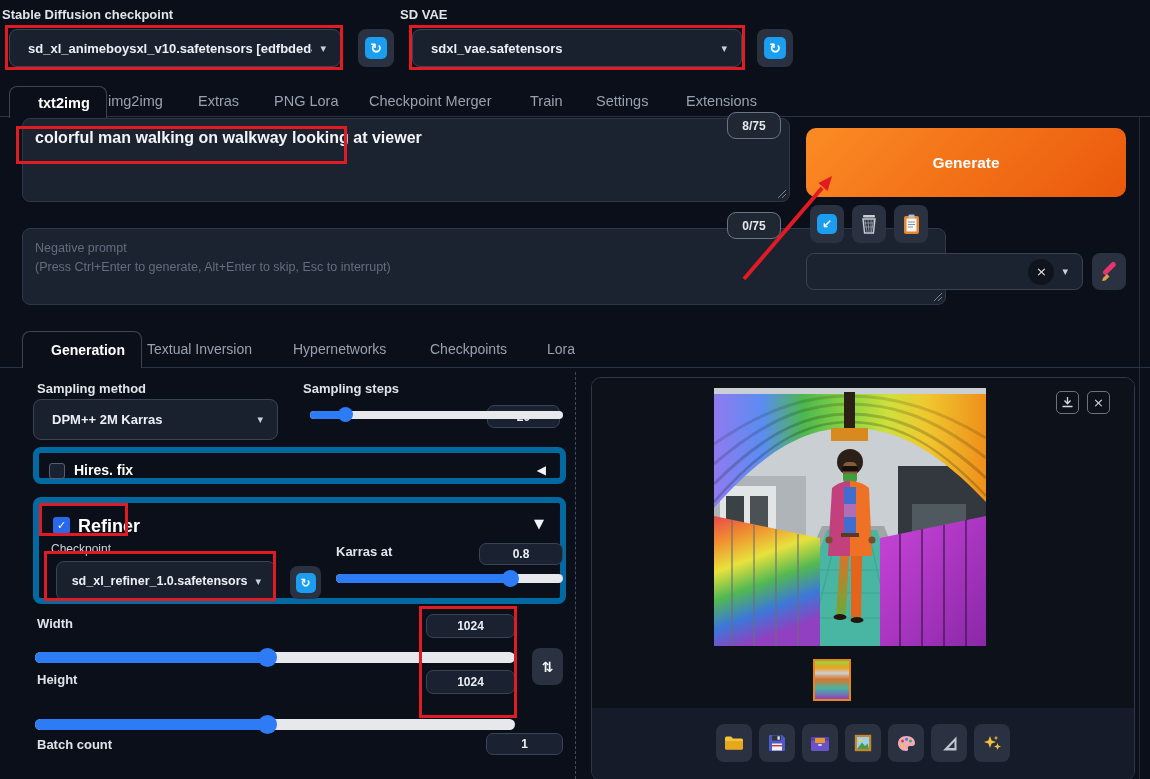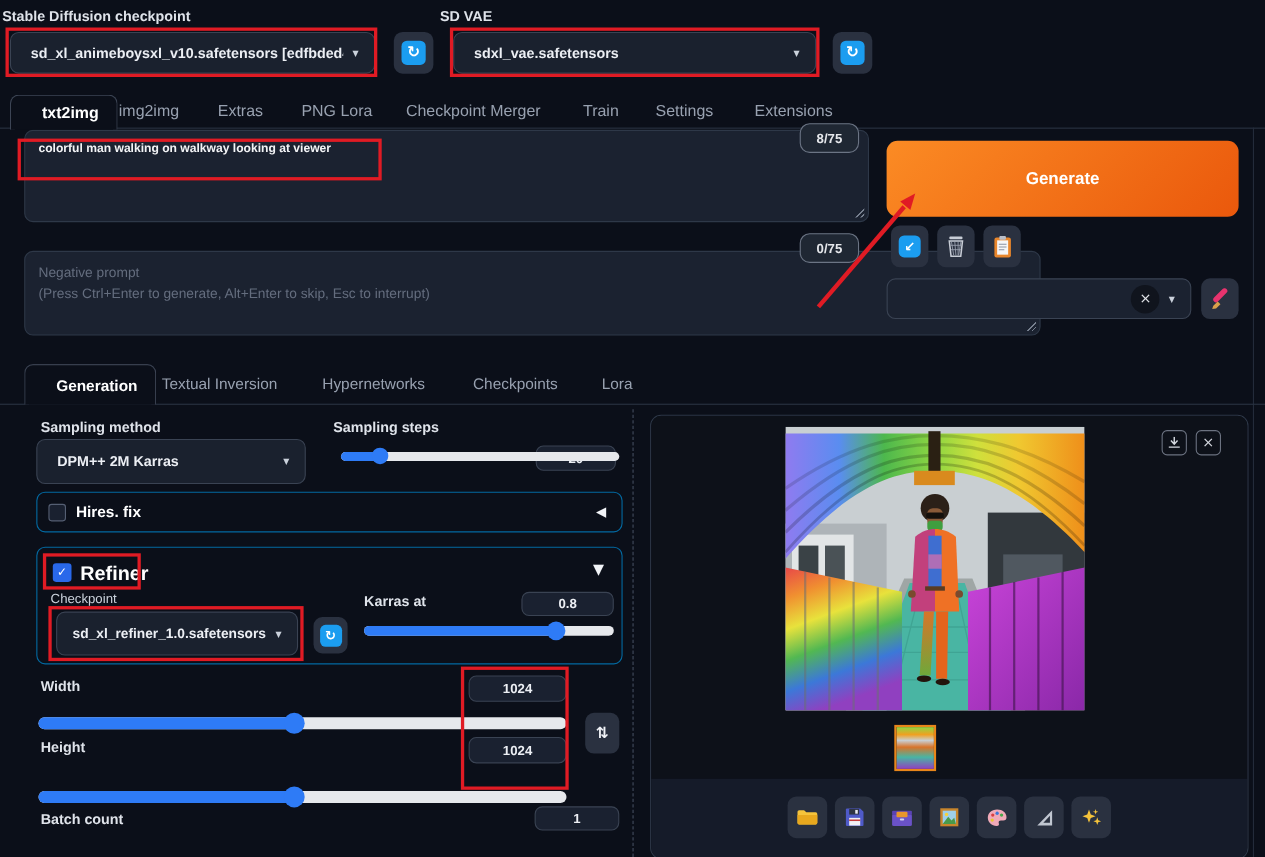--- a/index.html
+++ b/index.html
@@ -18,21 +18,21 @@
   .tab.active{color:#ffffff;font-weight:700;background:#0b0f19;border:1px solid #3c4454;border-bottom:none;
               border-radius:8px 8px 0 0;display:flex;align-items:center;justify-content:center;padding-left:12px;}
   .tarea{background:#1b2230;border:1px solid #2e3848;border-radius:8px;box-sizing:border-box;padding:10px 12px;}
   .counter{background:#1f2733;border:1.5px solid #6b7484;border-radius:9px;font-size:12px;font-weight:600;
            color:#e5e7eb;display:flex;align-items:center;justify-content:center;z-index:6;}
   .vbox{background:#1a2130;border:1px solid #3a4353;border-radius:7px;font-size:12px;font-weight:700;color:#eceff4;
         display:flex;align-items:center;justify-content:center;box-sizing:border-box;}
   .track{background:#e6e8ec;border-radius:6px;position:relative;}
   .fill{background:#2e7bf6;border-radius:6px;position:absolute;left:0;top:0;bottom:0;}
   .knob{background:#2e7bf6;border-radius:50%;position:absolute;}
-  .panelbox{border:1px solid #0369a1;border-radius:8px;box-sizing:border-box;background:transparent;}
+  .panelbox{border:6px solid #0369a1;border-radius:8px;box-sizing:border-box;background:transparent;text-align:right;}
   .cb{border-radius:3px;box-sizing:border-box;}
   .cb.unchecked{background:#1a2130;border:1.5px solid #555f73;}
   .cb.checked{background:#2968ea;color:#fff;display:flex;align-items:center;justify-content:center;
               font-size:11px;font-weight:700;font-family:"DejaVu Sans",sans-serif;}
   .anno{border:3px solid #e01b24;position:absolute;box-sizing:border-box;pointer-events:none;z-index:40;}
   .grip{position:absolute;width:10px;height:10px;right:3px;bottom:3px;
         background:repeating-linear-gradient(135deg,transparent 0 2px,#77808f 2px 3px);
         clip-path:polygon(100% 0,100% 100%,0 100%);}
   .gicon{display:block;}
   .tri{font-family:"DejaVu Sans",sans-serif;color:#f2f4f8;}
@@ -66,21 +66,21 @@
   <div class="abs tab" style="left:108px;top:93px;">img2img</div>
   <div class="abs tab" style="left:198px;top:93px;">Extras</div>
   <div class="abs tab" style="left:274px;top:93px;">PNG Lora</div>
   <div class="abs tab" style="left:369px;top:93px;">Checkpoint Merger</div>
   <div class="abs tab" style="left:530px;top:93px;">Train</div>
   <div class="abs tab" style="left:596px;top:93px;">Settings</div>
   <div class="abs tab" style="left:686px;top:93px;">Extensions</div>
 
   <div class="abs counter" style="left:727px;top:112px;width:52px;height:25px;">8/75</div>
   <div class="abs tarea" style="left:22px;top:118px;width:768px;height:84px;">
-    <div style="font-size:11px;font-weight:600;color:#f3f4f6;">colorful man walking on walkway looking at viewer</div>
+    <div style="font-size:16px;font-weight:600;color:#f3f4f6;">colorful man walking on walkway looking at viewer</div>
     <div class="grip"></div>
   </div>
 
   <div class="abs counter" style="left:727px;top:212px;width:52px;height:25px;">0/75</div>
   <div class="abs tarea" style="left:22px;top:228px;width:924px;height:77px;">
     <div style="font-size:12.5px;color:#646d7e;line-height:1.55;">Negative prompt</div>
     <div style="font-size:12.5px;color:#646d7e;line-height:1.55;">(Press Ctrl+Enter to generate, Alt+Enter to skip, Esc to interrupt)</div>
     <div class="grip"></div>
   </div>
 

